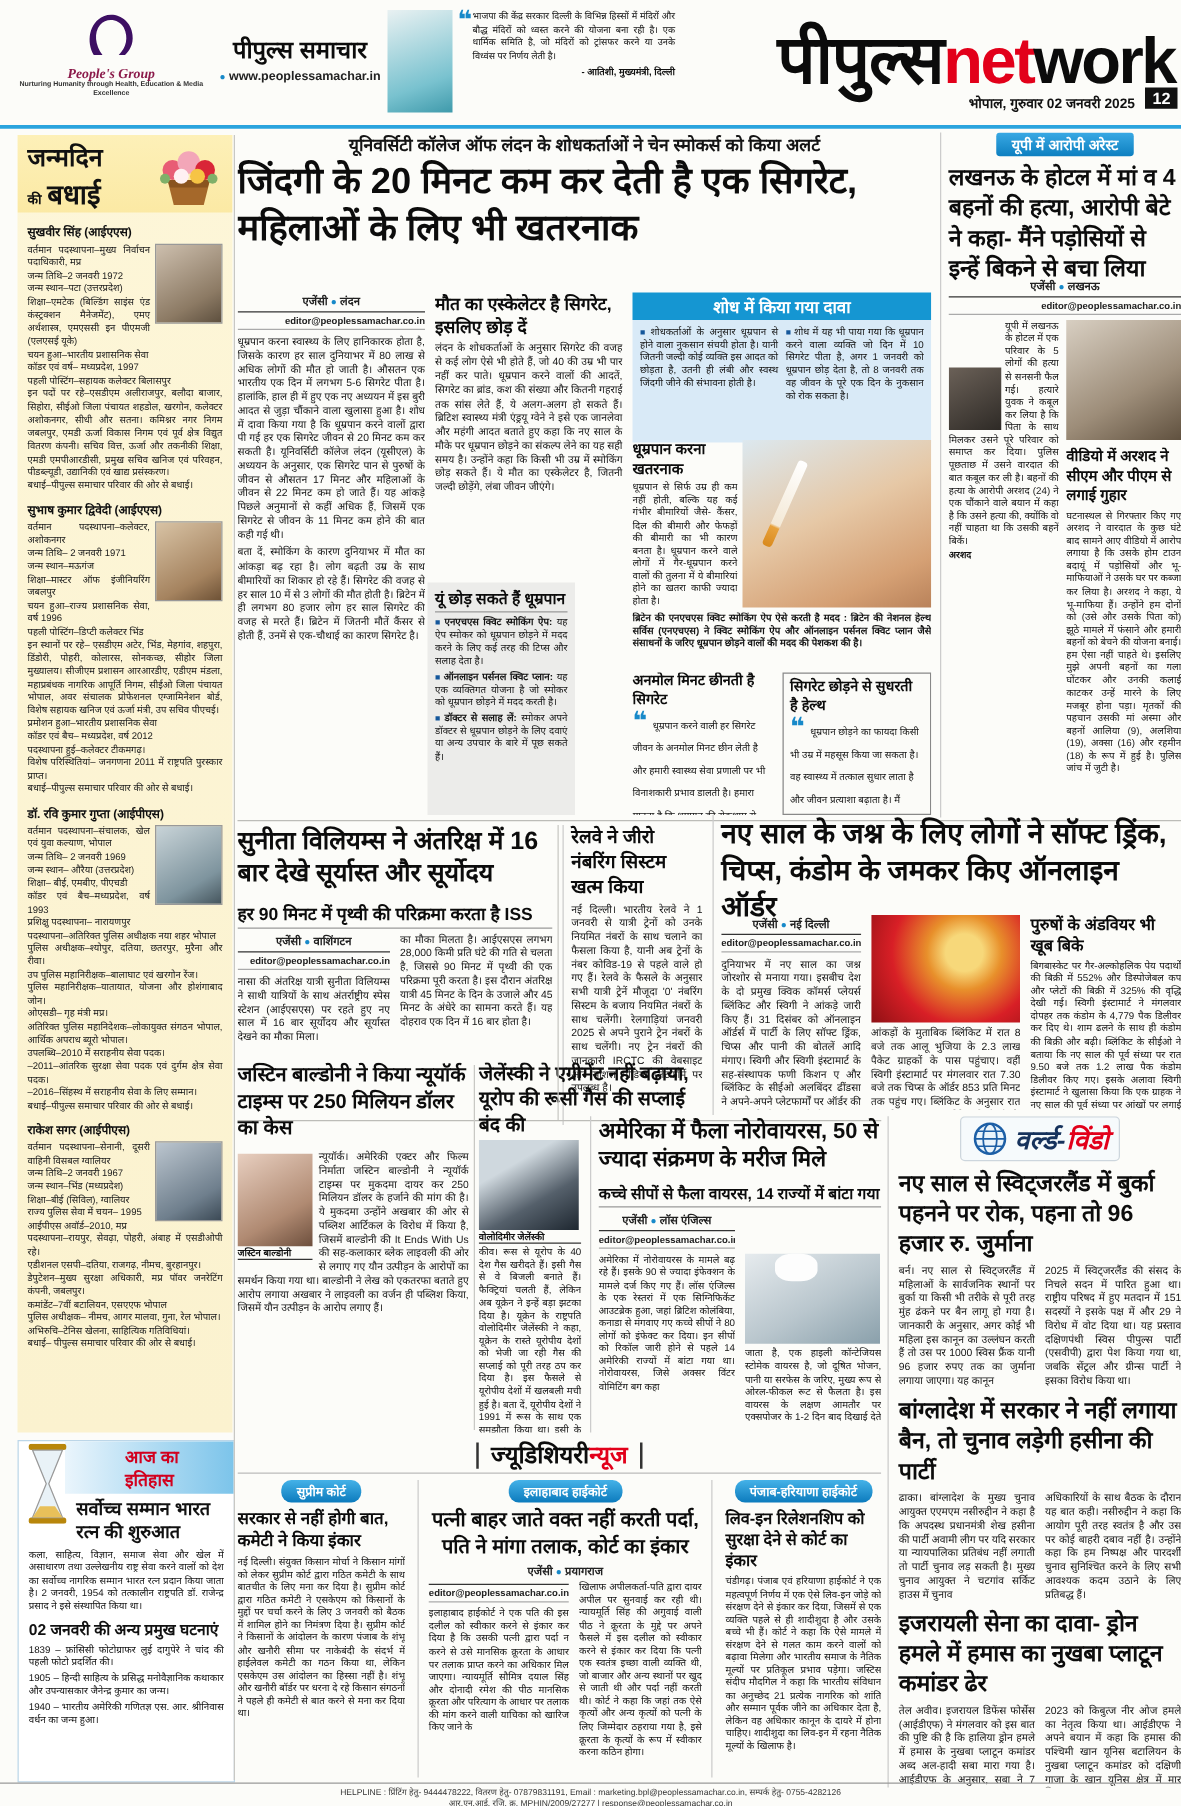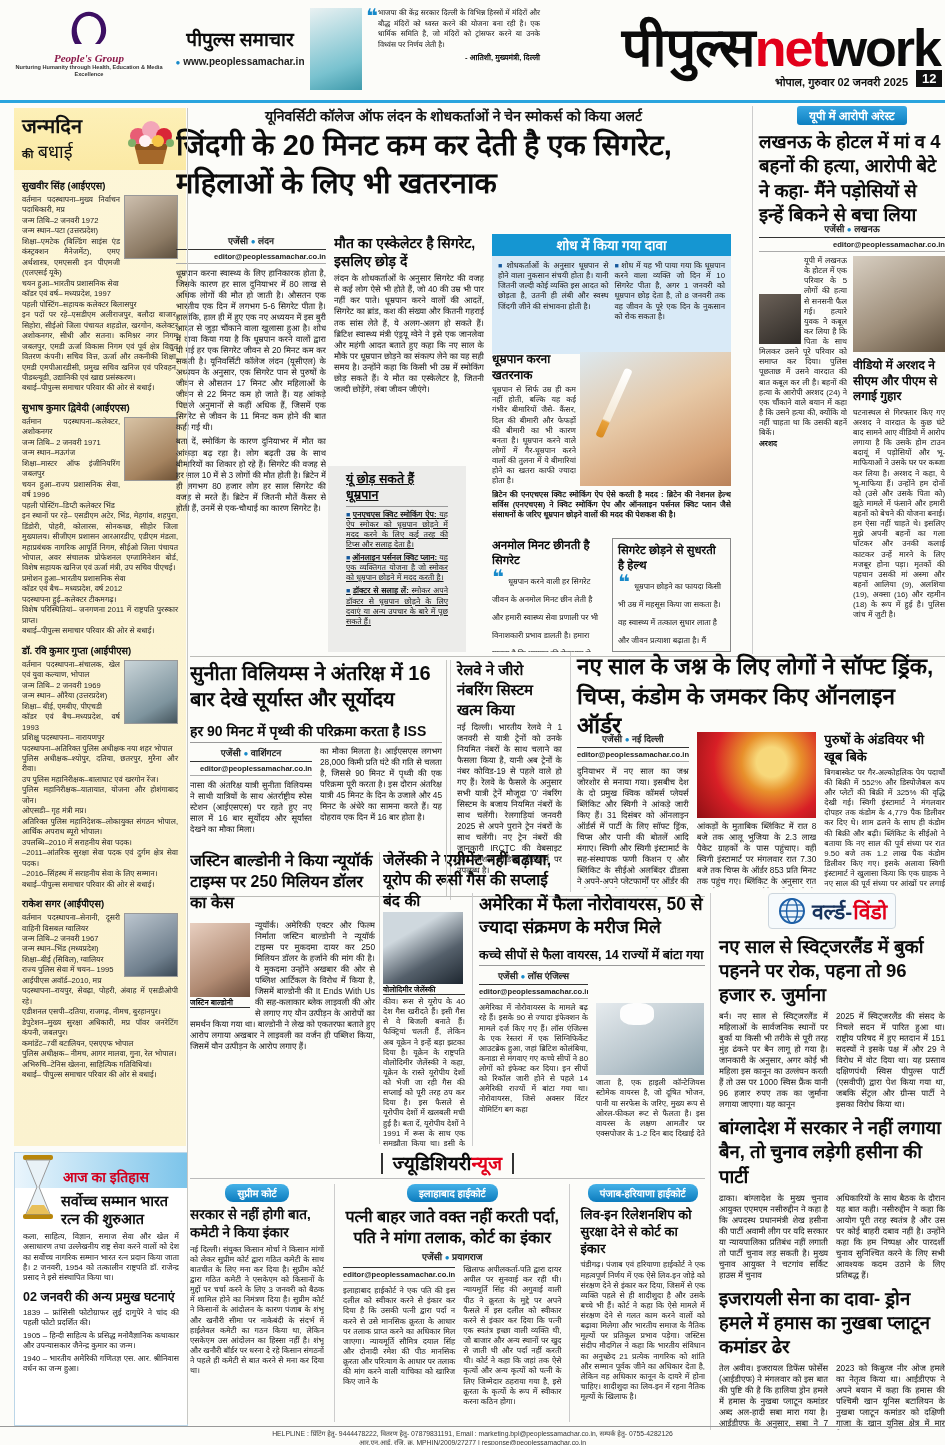--- a/index.html
+++ b/index.html
@@ -28,21 +28,21 @@
   
   .mast-hindi{font-weight:800;font-size:54px;letter-spacing:-1px;color:#0b0b0b;}
   .mast-net{font-weight:700;font-size:52px;color:#e2001a;letter-spacing:-2px;}
   .mast-work{font-weight:700;font-size:52px;color:#0b0b0b;letter-spacing:-2px;}
   .pagebox{background:#111;color:#fff;font-weight:700;font-size:13px;padding:1px 6px;}
   
   .sidebar-bg{background:linear-gradient(#fdf6d8,#fbf2cf);}
   .p-name{font-weight:800;font-size:9.6px;margin:7px 0 3px 0;color:#101010;}
   .p-photo{float:right;width:52px;height:62px;margin:0 0 3px 4px;border:1px solid #999;}
   .p-body{font-size:7.6px;line-height:1.38;text-align:justify;color:#1a1a1a;}
-  .hist-head{background:linear-gradient(90deg,#eaf5fc,#7cc4ea);color:#d2001e;font-weight:800;font-size:14px;padding:14px 8px 2px 48px;}
+  .hist-head{background:linear-gradient(90deg,#eaf5fc,#7cc4ea);color:#d2001e;font-weight:800;font-size:14px;padding:2px 8px 2px 48px;margin-left:37px;}
   .ev{font-size:7.8px;line-height:1.35;text-align:justify;margin-bottom:2px;}
   .quit-label{font-weight:800;}
   .wl-h{font-weight:800;font-size:18.5px;line-height:1.3;color:#0c0c0c;margin:6px 0 4px 0;}
   .cols2{display:flex;gap:8px;}
   .cols2>div{flex:1;}
 </style>
 </head>
 <body>
 
 <div class="page">
@@ -77,21 +77,21 @@
     <div class="abs" style="left:548px;top:74px;width:360px;text-align:right;font-weight:800;font-size:11px;">भोपाल, गुरुवार 02 जनवरी 2025</div>
     <div class="abs pagebox" style="left:916px;top:70px;">12</div>
   </div>
   <div class="abs" style="left:0;top:100px;width:945px;height:3px;background:#2aa4de;"></div>
 
   <div class="abs sidebar-bg clip" style="left:14px;top:108px;width:172px;height:1038px;padding:0;">
     <div style="position:relative;height:62px;background:linear-gradient(#fdf0b8,#fbe9a4);">
       <div class="abs" style="left:8px;top:4px;">
         <span style="font-weight:800;font-size:20px;">जन्मदिन</span><br>
         <span style="font-weight:800;font-size:11px;">की</span>
-        <span style="font-weight:400;font-size:18px;">बधाई</span>
+        <span style="font-weight:700;font-size:22px;">बधाई</span>
       </div>
       <svg class="abs" style="right:4px;top:2px;" width="62" height="58" viewBox="0 0 62 58">
         <path d="M14 34 L48 34 L43 54 L19 54 Z" fill="#a5682a"></path>
         <path d="M14 34 L48 34 L46 40 L16 40 Z" fill="#8a531e"></path>
         <circle cx="18" cy="26" r="8" fill="#e85d75"></circle>
           <circle cx="31" cy="20" r="9" fill="#f3a6b8"></circle>
         <circle cx="44" cy="26" r="8" fill="#d92637"></circle>
           <circle cx="25" cy="31" r="6" fill="#fff1f3"></circle>
         <circle cx="38" cy="31" r="6" fill="#f6c445"></circle>
         <circle cx="12" cy="33" r="4" fill="#7fb069"></circle>
@@ -181,37 +181,37 @@
       <div style="margin:4px 8px 0 8px;" class="bt-sm">कला, साहित्य, विज्ञान, समाज सेवा और खेल में असाधारण तथा उल्लेखनीय राष्ट्र सेवा करने वालों को देश का सर्वोच्च नागरिक सम्मान भारत रत्न प्रदान किया जाता है। 2 जनवरी, 1954 को तत्कालीन राष्ट्रपति डॉ. राजेन्द्र प्रसाद ने इसे संस्थापित किया था।</div>
       <div style="margin:5px 8px 3px 8px;font-weight:800;font-size:12.5px;">02 जनवरी की अन्य प्रमुख घटनाएं</div>
       <div style="margin:0 8px;">
         <div class="ev">1839 – फ्रांसिसी फोटोग्राफर लुई दागुपेरे ने चांद की पहली फोटो प्रदर्शित की।</div>
         <div class="ev">1905 – हिन्दी साहित्य के प्रसिद्ध मनोवैज्ञानिक कथाकार और उपन्यासकार जैनेन्द्र कुमार का जन्म।</div>
         <div class="ev">1940 – भारतीय अमेरिकी गणितज्ञ एस. आर. श्रीनिवास वर्धन का जन्म हुआ।</div>
       </div>
     </div>
   </div>
 
-  <div class="abs clip" style="left:176px;top:106px;width:555px;height:548px;">
+  <div class="abs clip" style="left:190px;top:106px;width:555px;height:548px;">
     <div class="kicker" style="height:20px;">यूनिवर्सिटी कॉलेज ऑफ लंदन के शोधकर्ताओं ने चेन स्मोकर्स को किया अलर्ट</div>
     <div class="hl clip" style="font-size:29px;height:102px;">जिंदगी के 20 मिनट कम कर देती है एक सिगरेट, महिलाओं के लिए भी खतरनाक</div>
 
     <div class="abs clip" style="left:0;top:128px;width:150px;height:418px;">
       <div class="byline"><span>एजेंसी</span> <span class="dot">●</span> <span>लंदन</span></div>
       <div class="email">editor@peoplessamachar.co.in</div>
       <div class="bt">धूम्रपान करना स्वास्थ्य के लिए हानिकारक होता है, जिसके कारण हर साल दुनियाभर में 80 लाख से अधिक लोगों की मौत हो जाती है। औसतन एक भारतीय एक दिन में लगभग 5-6 सिगरेट पीता है। हालांकि, हाल ही में हुए एक नए अध्ययन में इस बुरी आदत से जुड़ा चौंकाने वाला खुलासा हुआ है। शोध में दावा किया गया है कि धूम्रपान करने वालों द्वारा पी गई हर एक सिगरेट जीवन से 20 मिनट कम कर सकती है। यूनिवर्सिटी कॉलेज लंदन (यूसीएल) के अध्ययन के अनुसार, एक सिगरेट पान से पुरुषों के जीवन से औसतन 17 मिनट और महिलाओं के जीवन से 22 मिनट कम हो जाते हैं। यह आंकड़े पिछले अनुमानों से कहीं अधिक हैं, जिसमें एक सिगरेट से जीवन के 11 मिनट कम होने की बात कही गई थी।</div>
       <div class="bt" style="margin-top:3px;">बता दें, स्मोकिंग के कारण दुनियाभर में मौत का आंकड़ा बढ़ रहा है। लोग बढ़ती उम्र के साथ बीमारियों का शिकार हो रहे हैं। सिगरेट की वजह से हर साल 10 में से 3 लोगों की मौत होती है। ब्रिटेन में ही लगभग 80 हजार लोग हर साल सिगरेट की वजह से मरते हैं। ब्रिटेन में जितनी मौतें कैंसर से होती हैं, उनमें से एक-चौथाई का कारण सिगरेट है।</div>
     </div>
 
     <div class="abs clip" style="left:158px;top:128px;width:150px;height:226px;">
       <div class="subheadline" style="font-size:14px;margin-bottom:3px;">मौत का एस्केलेटर है सिगरेट, इसलिए छोड़ दें</div>
       <div class="bt">लंदन के शोधकर्ताओं के अनुसार सिगरेट की वजह से कई लोग ऐसे भी होते हैं, जो 40 की उम्र भी पार नहीं कर पाते। धूम्रपान करने वालों की आदतें, सिगरेट का ब्रांड, कश की संख्या और कितनी गहराई तक सांस लेते हैं, ये अलग-अलग हो सकते हैं। ब्रिटिश स्वास्थ्य मंत्री एंड्रयू ग्वेने ने इसे एक जानलेवा और महंगी आदत बताते हुए कहा कि नए साल के मौके पर धूम्रपान छोड़ने का संकल्प लेने का यह सही समय है। उन्होंने कहा कि किसी भी उम्र में स्मोकिंग छोड़ सकते हैं। ये मौत का एस्केलेटर है, जितनी जल्दी छोड़ेंगे, लंबा जीवन जीएंगे।</div>
     </div>
 
-    <div class="abs clip" style="left:152px;top:360px;width:138px;height:186px;background:#ececea;padding:5px 18px;box-sizing:border-box;text-decoration:underline;">
+    <div class="abs clip" style="left:152px;top:360px;width:118px;height:186px;background:#ececea;padding:5px 6px;box-sizing:border-box;">
       <div class="subheadline" style="font-size:12.5px;border-bottom:1px solid #999;padding-bottom:2px;margin-bottom:3px;">यूं छोड़ सकते हैं धूम्रपान</div>
       <div class="bt-sm"><span class="bullet-sq">■</span><span class="quit-label">एनएचएस क्विट स्मोकिंग ऐप:</span> <span>यह ऐप स्मोकर को धूम्रपान छोड़ने में मदद करने के लिए कई तरह की टिप्स और सलाह देता है।</span></div>
       <div class="bt-sm" style="margin-top:3px;"><span class="bullet-sq">■</span><span class="quit-label">ऑनलाइन पर्सनल क्विट प्लान:</span> <span>यह एक व्यक्तिगत योजना है जो स्मोकर को धूम्रपान छोड़ने में मदद करती है।</span></div>
       <div class="bt-sm" style="margin-top:3px;"><span class="bullet-sq">■</span><span class="quit-label">डॉक्टर से सलाह लें:</span> <span>स्मोकर अपने डॉक्टर से धूम्रपान छोड़ने के लिए दवाएं या अन्य उपचार के बारे में पूछ सकते हैं।</span></div>
     </div>
 
     <div class="abs" style="left:316px;top:128px;width:239px;">
       <div class="boxhead">शोध में किया गया दावा</div>
       <div class="claimbox clip" style="display:flex;gap:6px;height:88px;">
         <div class="bt-sm" style="flex:1;"><span class="bullet-sq">■</span><span>शोधकर्ताओं के अनुसार धूम्रपान से होने वाला नुकसान संचयी होता है। यानी जितनी जल्दी कोई व्यक्ति इस आदत को छोड़ता है, उतनी ही लंबी और स्वस्थ जिंदगी जीने की संभावना होती है।</span></div>
@@ -338,21 +338,21 @@
       <div class="clip" style="height:168px;">
         <div class="photo" style="width:108px;height:72px;background:linear-gradient(150deg,#e6ebee,#b9c6cd 55%,#8aa0ab);">
           <div style="width:34px;height:22px;background:#fdfdfd;border-radius:40%;margin:34px 0 0 24px;"></div>
         </div>
         <div class="bt-sm" style="margin-top:3px;">जाता है, एक हाइली कॉन्टेजियस स्टोमेक वायरस है, जो दूषित भोजन, पानी या सरफेस के जरिए, मुख्य रूप से ओरल-फीकल रूट से फैलता है। इस वायरस के लक्षण आमतौर पर एक्सपोजर के 1-2 दिन बाद दिखाई देते हैं और इसमें उल्टी, दस्त, मतली, पेट दर्द, बुखार, सिरदर्द और बदन दर्द शामिल हैं।</div>
       </div>
     </div>
   </div>
 
   <div class="abs clip" style="left:710px;top:893px;width:235px;height:537px;border-left:1px solid #ccc;padding-left:8px;box-sizing:border-box;">
-    <div style="display:flex;align-items:center;gap:5px;border:1px solid #cdd6dd;border-radius:4px;padding:2px 8px;width:fit-content;margin:0 auto;background:#f6fafc;">
+    <div style="display:flex;align-items:center;gap:5px;border:1px solid #cdd6dd;border-radius:4px;padding:2px 8px;width:fit-content;margin:0 auto;background:#f6fafc;font-style:italic;">
       <svg width="30" height="30" viewBox="0 0 30 30">
         <circle cx="15" cy="15" r="12" fill="#eaf4fb" stroke="#1d5fa6" stroke-width="2"></circle>
         <ellipse cx="15" cy="15" rx="5.5" ry="12" fill="none" stroke="#1d5fa6" stroke-width="1.4"></ellipse>
         <line x1="3" y1="15" x2="27" y2="15" stroke="#1d5fa6" stroke-width="1.4"></line>
         <line x1="5" y1="9" x2="25" y2="9" stroke="#1d5fa6" stroke-width="1.2"></line>
         <line x1="5" y1="21" x2="25" y2="21" stroke="#1d5fa6" stroke-width="1.2"></line>
       </svg>
       <span style="font-weight:800;font-size:21px;color:#16325c;">वर्ल्ड-</span>
         <span style="font-weight:800;font-size:21px;color:#e2001a;margin-left:-4px;">विंडो</span>
     </div>

